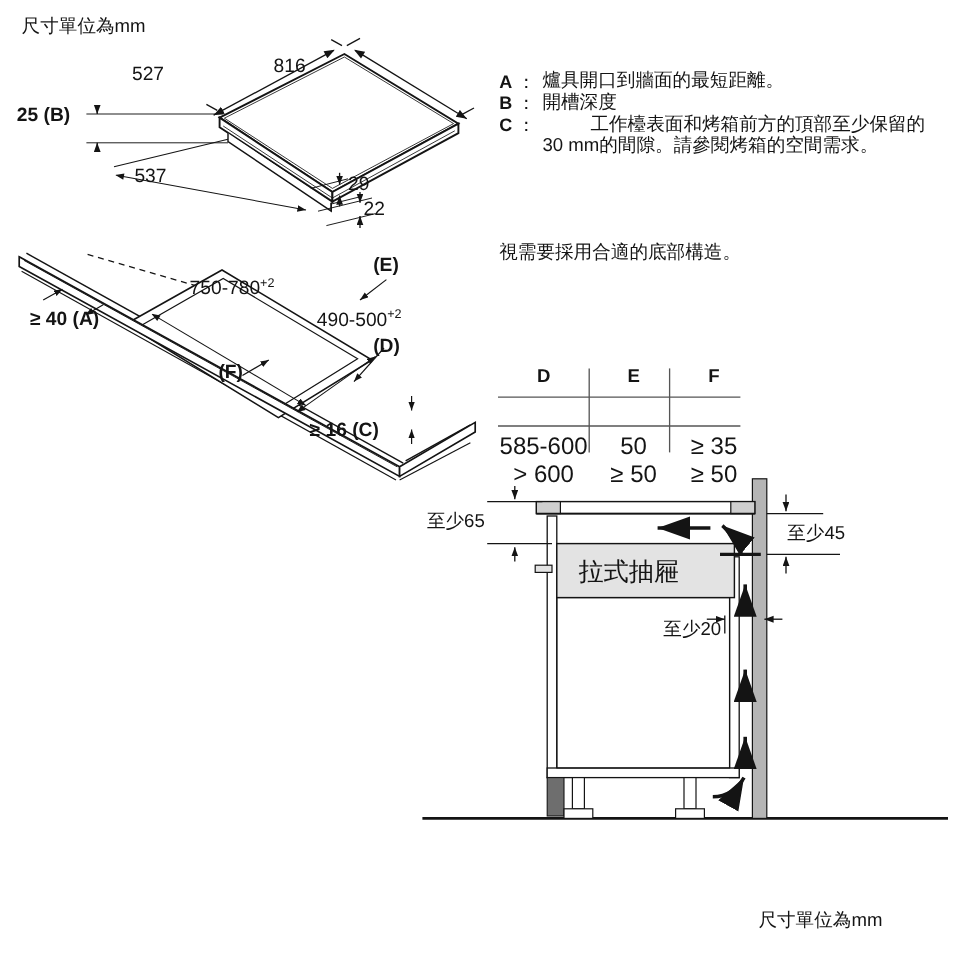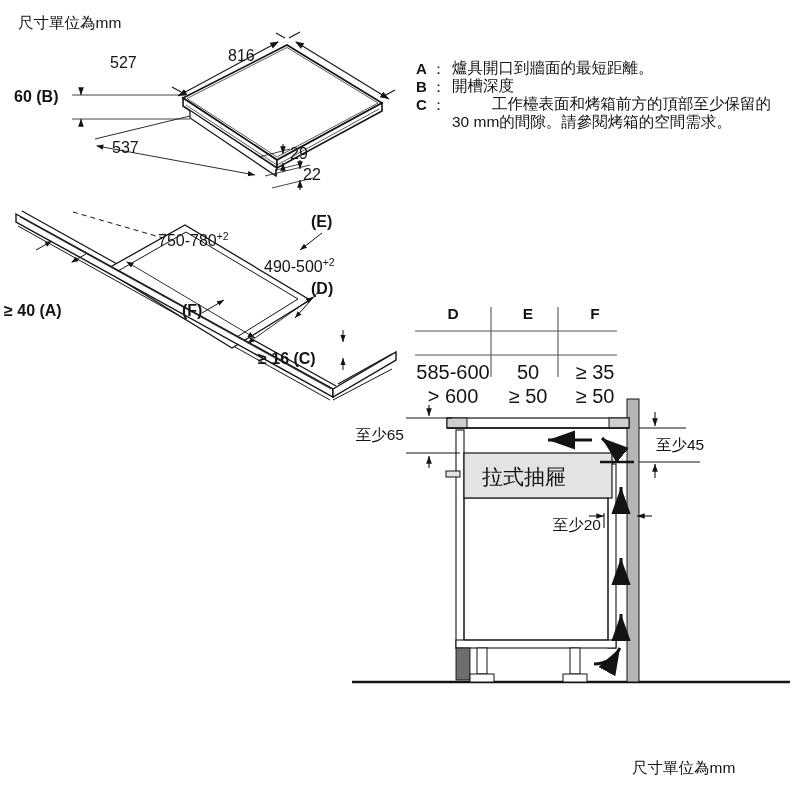--- a/index.html
+++ b/index.html
@@ -326,32 +326,32 @@
         <line x1="589" y1="516" x2="604" y2="516" stroke-width="1.1" marker-end="url(#arrHeadS)"></line>
         <line x1="652" y1="516" x2="637" y2="516" stroke-width="1.1" marker-end="url(#arrHeadS)"></line>
       </g>
     </g>
   </svg>
 
   <div class="txt unit-note" style="left:18px; top:15px;">尺寸單位為mm</div>
 
   <div class="txt dim" style="left:228px; top:48px;">816</div>
   <div class="txt dim" style="left:110px; top:55px;">527</div>
-  <div class="txt dim-b" style="left:14px; top:89px;">60 (B)</div>
+  <div class="txt dim-b" style="left:14px; top:89px;">25 (B)</div>
   <div class="txt dim" style="left:112px; top:140px;">537</div>
   <div class="txt dim" style="left:290px; top:146px;">29</div>
   <div class="txt dim" style="left:303px; top:167px;">22</div>
 
   <div class="txt dim" style="left:158px; top:231px;">
     <span>750-780</span><span class="sup">+2</span>
   </div>
   <div class="txt dim" style="left:264px; top:257px;">
     <span>490-500</span><span class="sup">+2</span>
   </div>
-  <div class="txt dim-b" style="left:4px; top:259px;margin-top:44px;">≥ 40 (A)</div>
+  <div class="txt dim-b" style="left:25px; top:259px;">≥ 40 (A)</div>
   <div class="txt dim-b" style="left:258px; top:351px;">≥ 16 (C)</div>
   <div class="txt dim-b" style="left:311px; top:214px;">(E)</div>
   <div class="txt dim-b" style="left:311px; top:281px;">(D)</div>
   <div class="txt dim-b" style="left:182px; top:303px;">(F)</div>
 
   <div style="position:absolute; left:416px; top:60px;">
     <div style="position:relative; height:18px;">
       <span class="txt legend-key" style="left:0px; top:1px;">A</span>
       <span class="txt legend-colon" style="left:15px; top:1px;">：</span>
       <span class="txt legend-text" style="left:36px; top:0px;">爐具開口到牆面的最短距離。</span>
@@ -364,20 +364,21 @@
     <div style="position:relative; height:18px;">
       <span class="txt legend-key" style="left:0px; top:1px;">C</span>
       <span class="txt legend-colon" style="left:15px; top:1px;">：</span>
       <span class="txt legend-text" style="left:36px; top:0px;margin-left:40px;">工作檯表面和烤箱前方的頂部至少保留的</span>
     </div>
     <div style="position:relative; height:18px;">
       <span class="txt legend-text" style="left:36px; top:0px;">30 mm的間隙。請參閱烤箱的空間需求。</span>
     </div>
   </div>
 
+  <div class="txt para" style="left:416px; top:203px;">視需要採用合適的底部構造。</div>
 
   <div style="position:absolute; left:415px; top:300px; width:202px;">
     <div class="txt tbl-head ctr" style="left:38px; top:6px;">D</div>
     <div class="txt tbl-head ctr" style="left:113px; top:6px;">E</div>
     <div class="txt tbl-head ctr" style="left:180px; top:6px;">F</div>
 
     <div class="txt tbl-cell ctr" style="left:38px; top:34px;">585-600</div>
     <div class="txt tbl-cell ctr" style="left:113px; top:34px;">50</div>
     <div class="txt tbl-cell ctr" style="left:180px; top:34px;">≥ 35</div>
 

